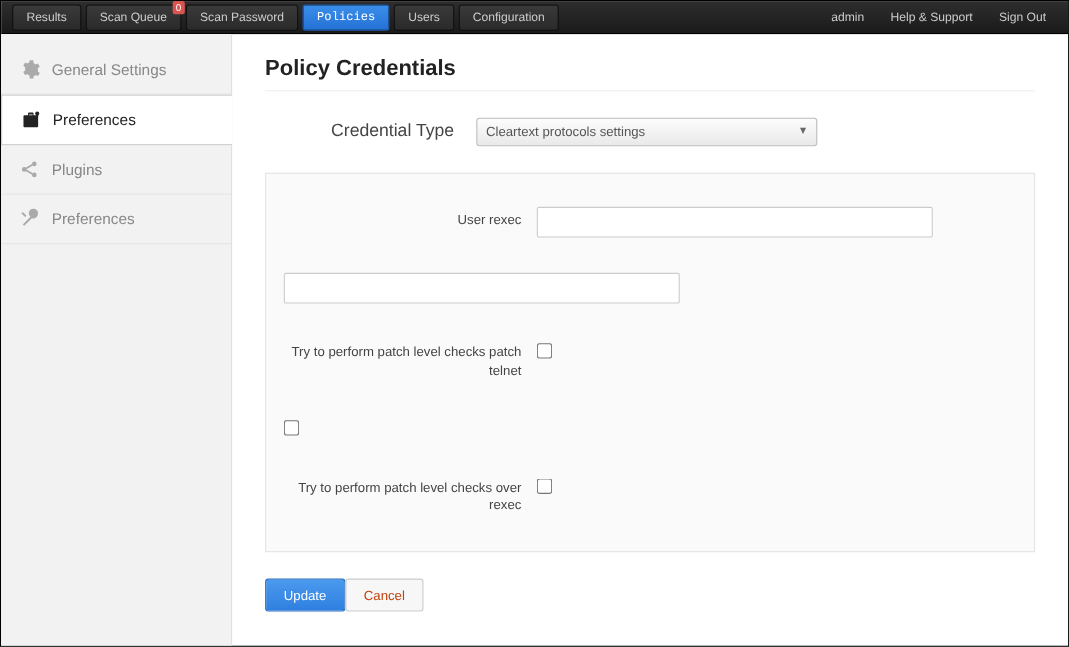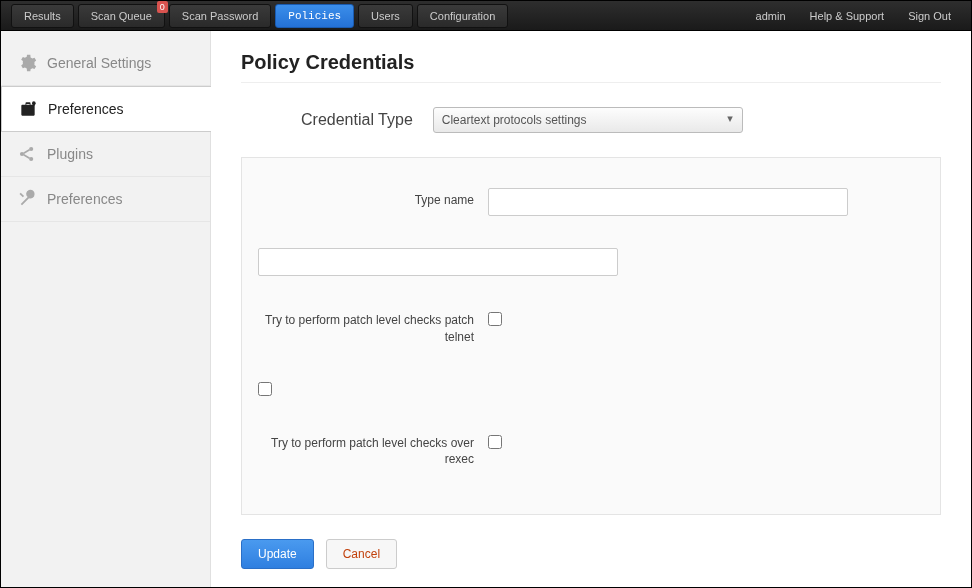--- a/index.html
+++ b/index.html
@@ -21,26 +21,26 @@
   .page-title { font-size: 20px; font-weight: bold; color: #222; margin-bottom: 8px; }
   .hr { border: none; border-top: 1px solid #eee; margin-bottom: 24px; }
   .row-type { display: flex; align-items: center; gap: 20px; margin-bottom: 24px; padding-left: 60px; }
   .row-type label { color: #444; font-size: 16px; }
   .sel { flex: 0 0 310px; }
   .select-box { position: relative; }
   .select-box select { width: 100%; height: 26px; border: 1px solid #bbb; border-radius: 3px; background: linear-gradient(#fdfdfd,#e9e9e9); padding: 3px 8px; color: #555; font-size: 12px; appearance: none; -webkit-appearance: none; }
   .select-box::after { content: "▾"; position: absolute; right: 10px; top: 5px; color: #666; pointer-events: none; font-size: 11px; }
   .formbox { border: 1px solid #e4e4e4; background: #fafafa; padding: 30px 16px 30px 16px; }
   .form-row { display: flex; align-items: flex-start; margin-bottom: 32px; }
-  .form-row:last-child { margin-bottom: 16px; }
+  .form-row:last-child { margin-bottom: 3px; }
   .form-label { width: 230px; text-align: right; color: #444; font-size: 12px; padding-right: 14px; padding-top: 4px; line-height: 1.4; }
   .form-ctrl { flex: 1; padding-right: 40px; }
   .form-ctrl input[type=text], .form-ctrl input[type=password] { width: 360px; height: 28px; border: 1px solid #ccc; border-radius: 2px; padding: 4px 8px; font-size: 12px; }
   .form-ctrl input[type=checkbox] { width: 14px; height: 14px; margin-top: 4px; }
-  .btnbar { margin-top: 24px; display: flex; gap: 12px; }
+  .btnbar { margin-top: 24px; display: flex; }
   .btn { padding: 7px 16px; border-radius: 3px; font-size: 12px; cursor: pointer; border: 1px solid #ccc; background: #f7f7f7; color: #c2410c; }
   .btn.primary { background: linear-gradient(#4a9aef,#2f7fe0); color: #fff; border-color: #2a6fc7; }
 </style>
 </head>
 <body>
 
 <div class="topbar">
   <div class="left">
     <div class="topbtn">Results</div>
     <div class="topbtn">
@@ -101,21 +101,21 @@
       <label>Credential Type</label>
       <div class="sel select-box">
         <select>
           <option>Cleartext protocols settings</option>
         </select>
       </div>
     </div>
 
     <div class="formbox">
       <div class="form-row">
-        <div class="form-label">Type name</div>
+        <div class="form-label">User rexec</div>
         <div class="form-ctrl"><input type="text" value="" style=""></div>
       </div>
       <div class="form-row">
         <div class="form-ctrl"><input type="password" value="" style=""></div>
       </div>
       <div class="form-row">
         <div class="form-label">Try to perform patch level checks patch telnet</div>
         <div class="form-ctrl"><input type="checkbox" style=""></div>
       </div>
       <div class="form-row">

